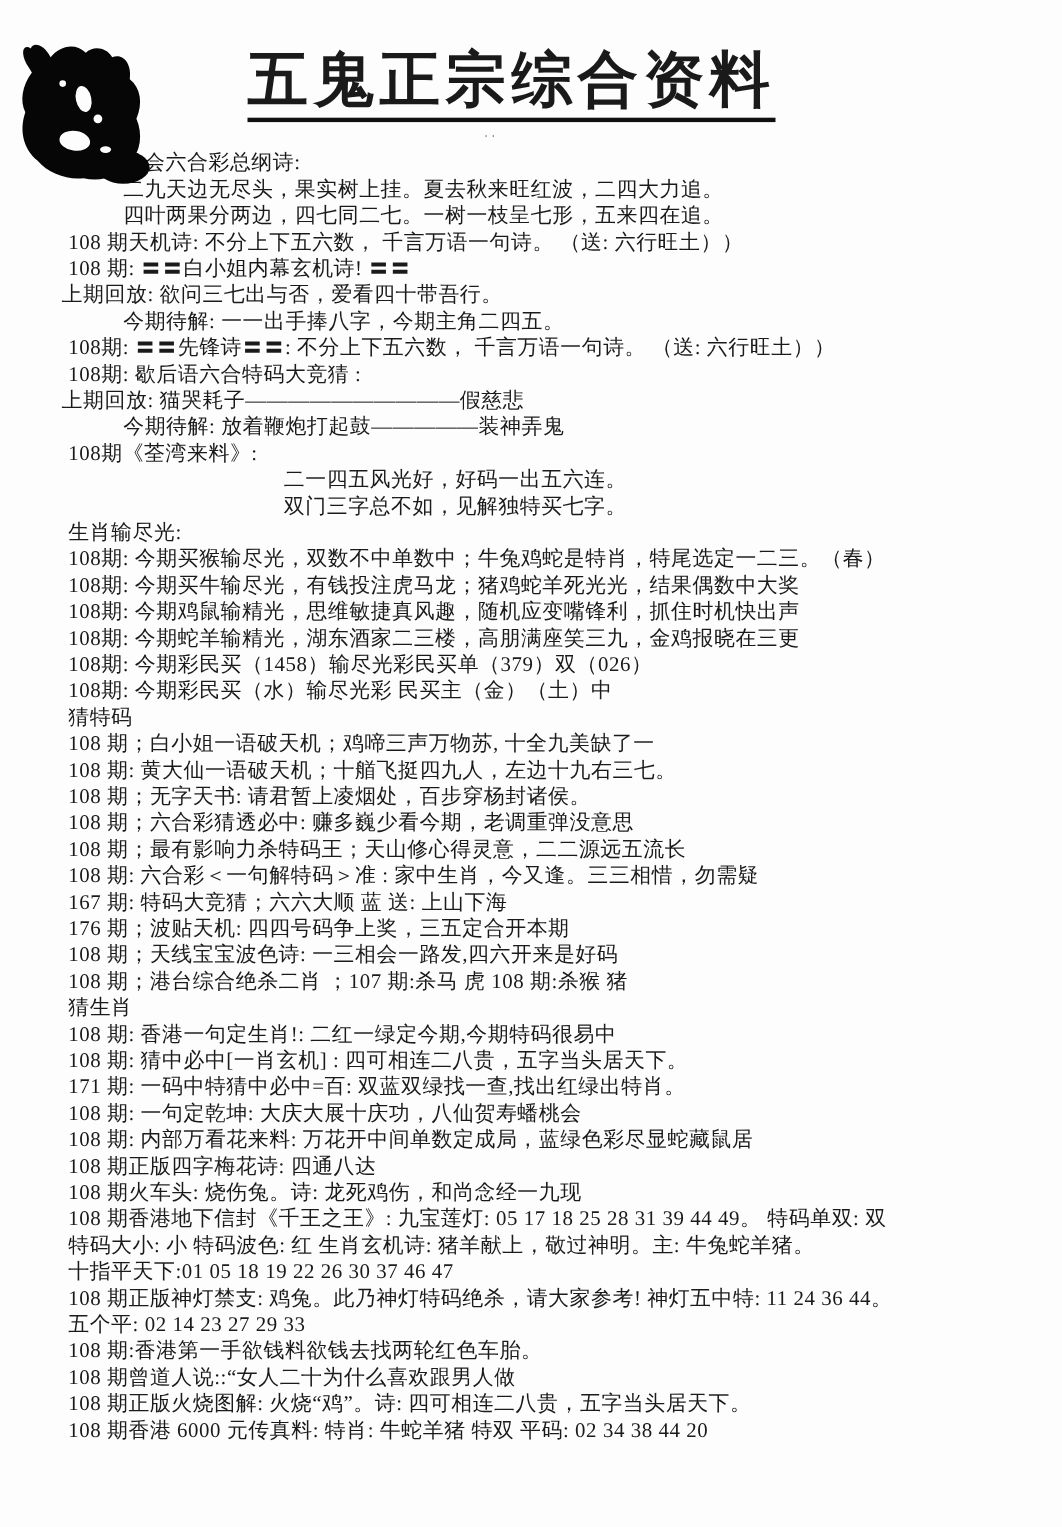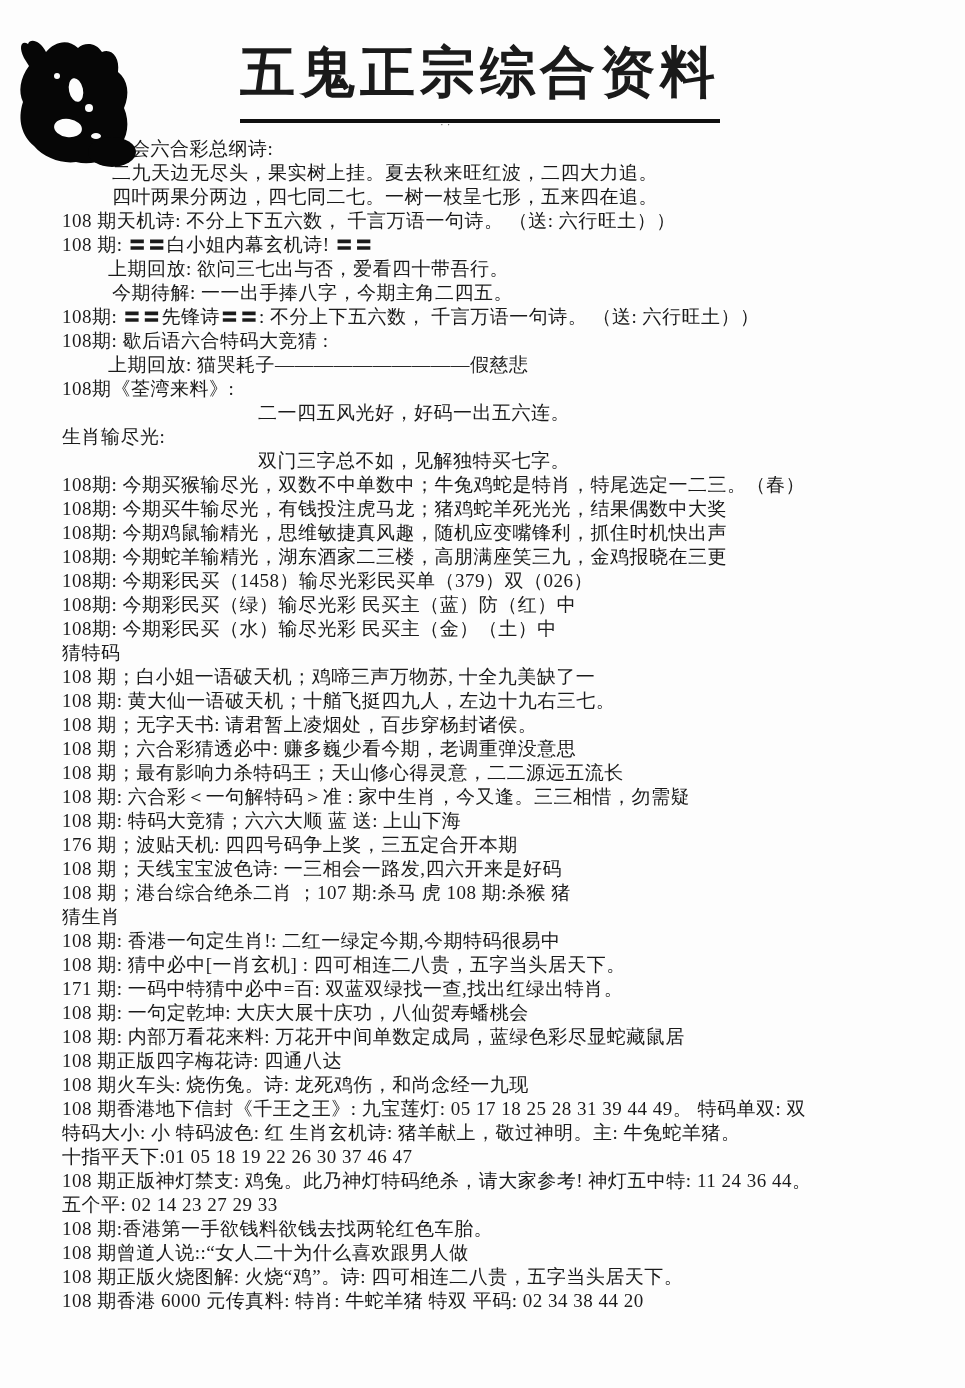--- a/index.html
+++ b/index.html
@@ -2,39 +2,39 @@
 <html><head>
 <meta charset="utf-8">
 <style>
   html,body{margin:0;padding:0;}
   body{
     width:965px;height:1388px;position:relative;overflow:hidden;
     background:#fdfdfd;color:#1a1a1a;
     font-family:"Liberation Serif","DejaVu Serif",serif;
   }
   .page-title{
-    position:absolute;left:240px;top:42px;margin:0;
+    position:absolute;left:225px;top:42px;margin:0;
     font-size:55px;font-weight:700;letter-spacing:5px;line-height:1.12;
-    border-bottom:4px solid #101010;padding-bottom:15px;white-space:nowrap;
+    border-bottom:4px solid #101010;padding-bottom:3px;white-space:nowrap;
   }
   .title-dots{
     position:absolute;left:440px;top:118px;font-size:11px;color:#555;letter-spacing:3px;
   }
   .ink-blob{
     position:absolute;left:16px;top:36px;width:128px;height:134px;z-index:3;
   }
   .lines{
     position:absolute;top:137px;left:0;width:965px;z-index:1;
   }
   .line{
     font-size:19px;line-height:24px;white-space:nowrap;
     letter-spacing:0.5px;
   }
   .ind0{margin-left:62px}
-  .ind1{margin-left:108px}
+  .ind1{margin-left:56px}
   .ind2{margin-left:112px}
   .ind3{margin-left:258px}
 </style>
 </head>
 <body>
 
 <svg class="ink-blob" viewBox="0 0 128 134" aria-hidden="true">
   <path fill="#060606" d="M30,16 C24,4 14,2 12,8 C6,4 2,10 8,22 L13,30
     C4,42 2,56 7,66 C1,84 6,100 18,110 C28,122 46,128 60,126
     C76,130 94,124 102,112 C112,102 114,86 108,72
@@ -55,39 +55,39 @@
     <div class="line ind0">108期马会六合彩总纲诗:</div>
     <div class="line ind2">二九天边无尽头，果实树上挂。夏去秋来旺红波，二四大力追。</div>
     <div class="line ind2">四叶两果分两边，四七同二七。一树一枝呈七形，五来四在追。</div>
     <div class="line ind0">108 期天机诗: 不分上下五六数， 千言万语一句诗。 （送: 六行旺土））</div>
     <div class="line ind0">108 期: 〓〓白小姐内幕玄机诗! 〓〓</div>
     <div class="line ind1">上期回放: 欲问三七出与否，爱看四十带吾行。</div>
     <div class="line ind2">今期待解: 一一出手捧八字，今期主角二四五。</div>
     <div class="line ind0">108期:  〓〓先锋诗〓〓: 不分上下五六数， 千言万语一句诗。 （送: 六行旺土））</div>
     <div class="line ind0">108期: 歇后语六合特码大竞猜 :</div>
     <div class="line ind1">上期回放: 猫哭耗子——————————假慈悲</div>
+    <div class="line ind2">今期待解: 放着鞭炮打起鼓—————装神弄鬼</div>
     <div class="line ind0">108期《荃湾来料》:</div>
     <div class="line ind3">二一四五风光好，好码一出五六连。</div>
+    <div class="line ind3">双门三字总不如，见解独特买七字。</div>
     <div class="line ind0">生肖输尽光:</div>
-    <div class="line ind3">双门三字总不如，见解独特买七字。</div>
     <div class="line ind0">108期: 今期买猴输尽光，双数不中单数中；牛兔鸡蛇是特肖，特尾选定一二三。（春）</div>
     <div class="line ind0">108期: 今期买牛输尽光，有钱投注虎马龙；猪鸡蛇羊死光光，结果偶数中大奖</div>
     <div class="line ind0">108期: 今期鸡鼠输精光，思维敏捷真风趣，随机应变嘴锋利，抓住时机快出声</div>
     <div class="line ind0">108期: 今期蛇羊输精光，湖东酒家二三楼，高朋满座笑三九，金鸡报晓在三更</div>
     <div class="line ind0">108期: 今期彩民买（1458）输尽光彩民买单（379）双（026）</div>
-    <div class="line ind0">108期: 今期彩民买（绿）输尽光彩 民买主（蓝）防（红）中</div>
     <div class="line ind0">108期: 今期彩民买（水）输尽光彩 民买主（金）（土）中</div>
     <div class="line ind0">猜特码</div>
     <div class="line ind0">108 期；白小姐一语破天机；鸡啼三声万物苏, 十全九美缺了一</div>
     <div class="line ind0">108 期: 黄大仙一语破天机；十艏飞挺四九人，左边十九右三七。</div>
     <div class="line ind0">108 期；无字天书: 请君暂上凌烟处，百步穿杨封诸侯。</div>
     <div class="line ind0">108 期；六合彩猜透必中: 赚多巍少看今期，老调重弹没意思</div>
     <div class="line ind0">108 期；最有影响力杀特码王；天山修心得灵意，二二源远五流长</div>
     <div class="line ind0">108 期: 六合彩＜一句解特码＞准 : 家中生肖，今又逢。三三相惜，勿需疑</div>
-    <div class="line ind0">108 期: 特码大竞猜；六六大顺 蓝  送: 上山下海</div>
+    <div class="line ind0">167 期: 特码大竞猜；六六大顺 蓝  送: 上山下海</div>
     <div class="line ind0">176 期；波贴天机: 四四号码争上奖，三五定合开本期</div>
     <div class="line ind0">108 期；天线宝宝波色诗: 一三相会一路发,四六开来是好码</div>
     <div class="line ind0">108 期；港台综合绝杀二肖 ；107 期:杀马 虎   108 期:杀猴 猪</div>
     <div class="line ind0">猜生肖</div>
     <div class="line ind0">108 期: 香港一句定生肖!: 二红一绿定今期,今期特码很易中</div>
     <div class="line ind0">108 期: 猜中必中[一肖玄机] : 四可相连二八贵，五字当头居天下。</div>
     <div class="line ind0">171 期: 一码中特猜中必中=百: 双蓝双绿找一查,找出红绿出特肖。</div>
     <div class="line ind0">108 期: 一句定乾坤: 大庆大展十庆功，八仙贺寿蟠桃会</div>
     <div class="line ind0">108 期: 内部万看花来料: 万花开中间单数定成局，蓝绿色彩尽显蛇藏鼠居</div>
     <div class="line ind0">108 期正版四字梅花诗: 四通八达</div>

